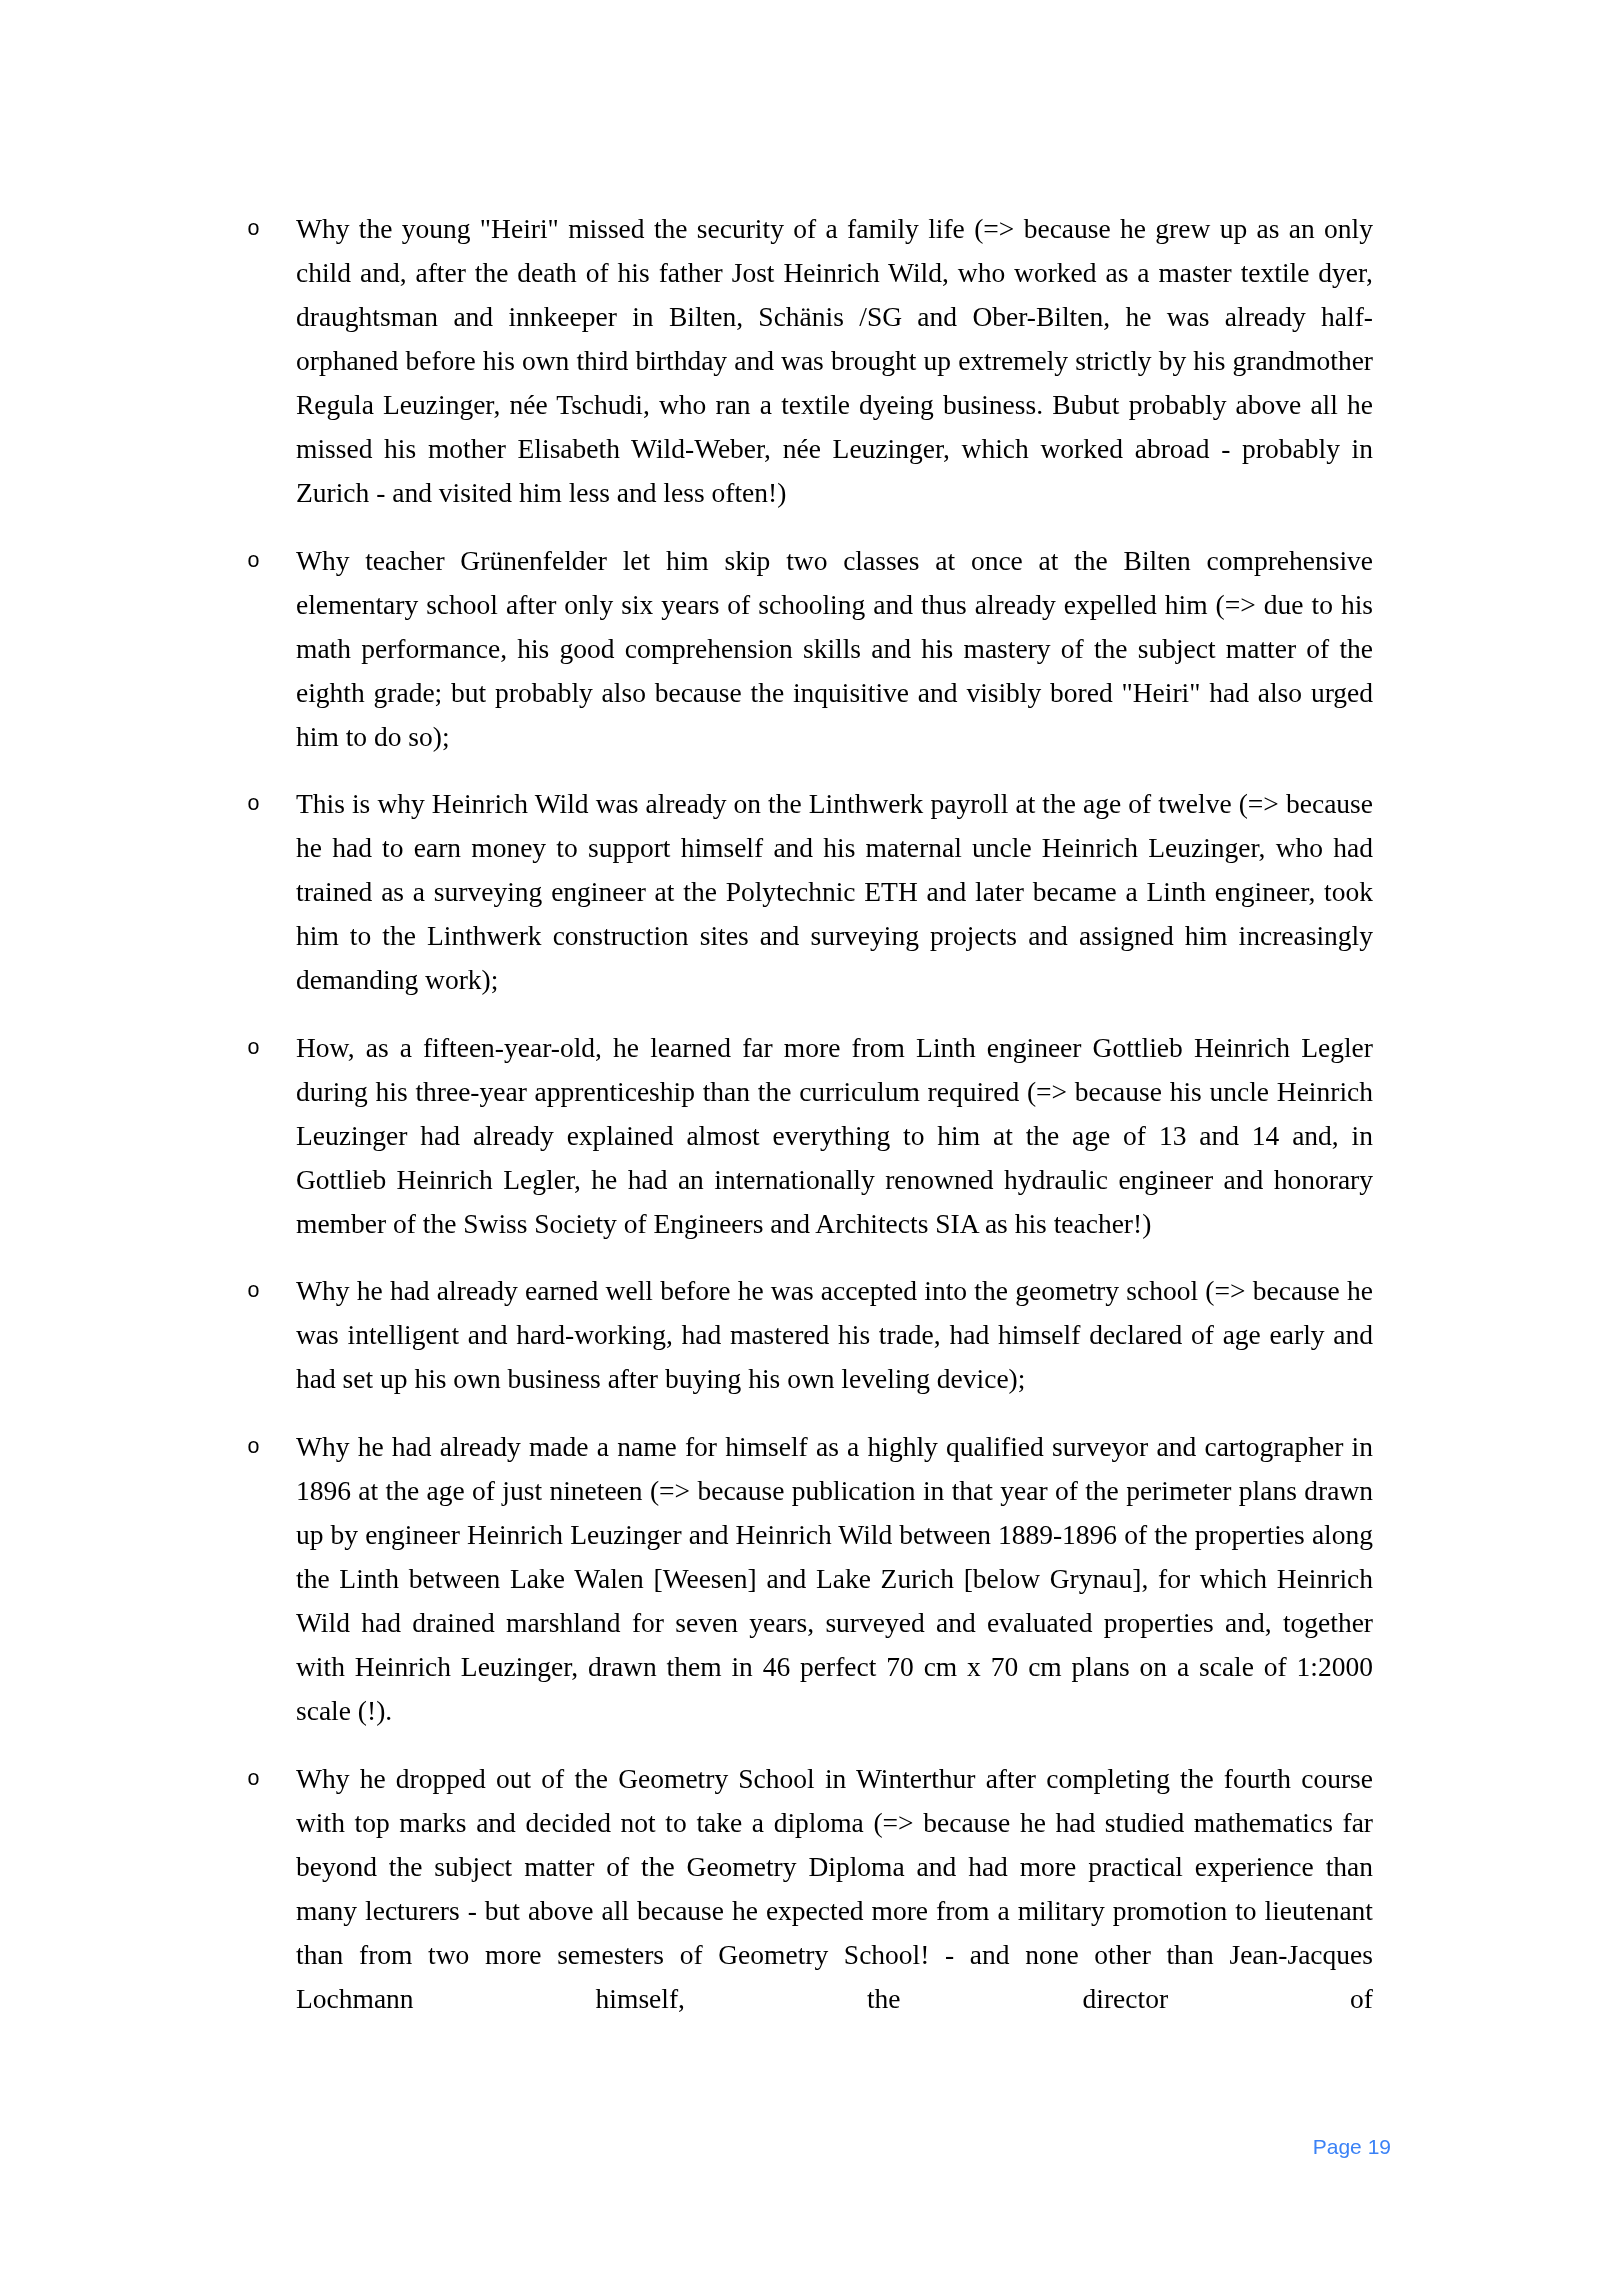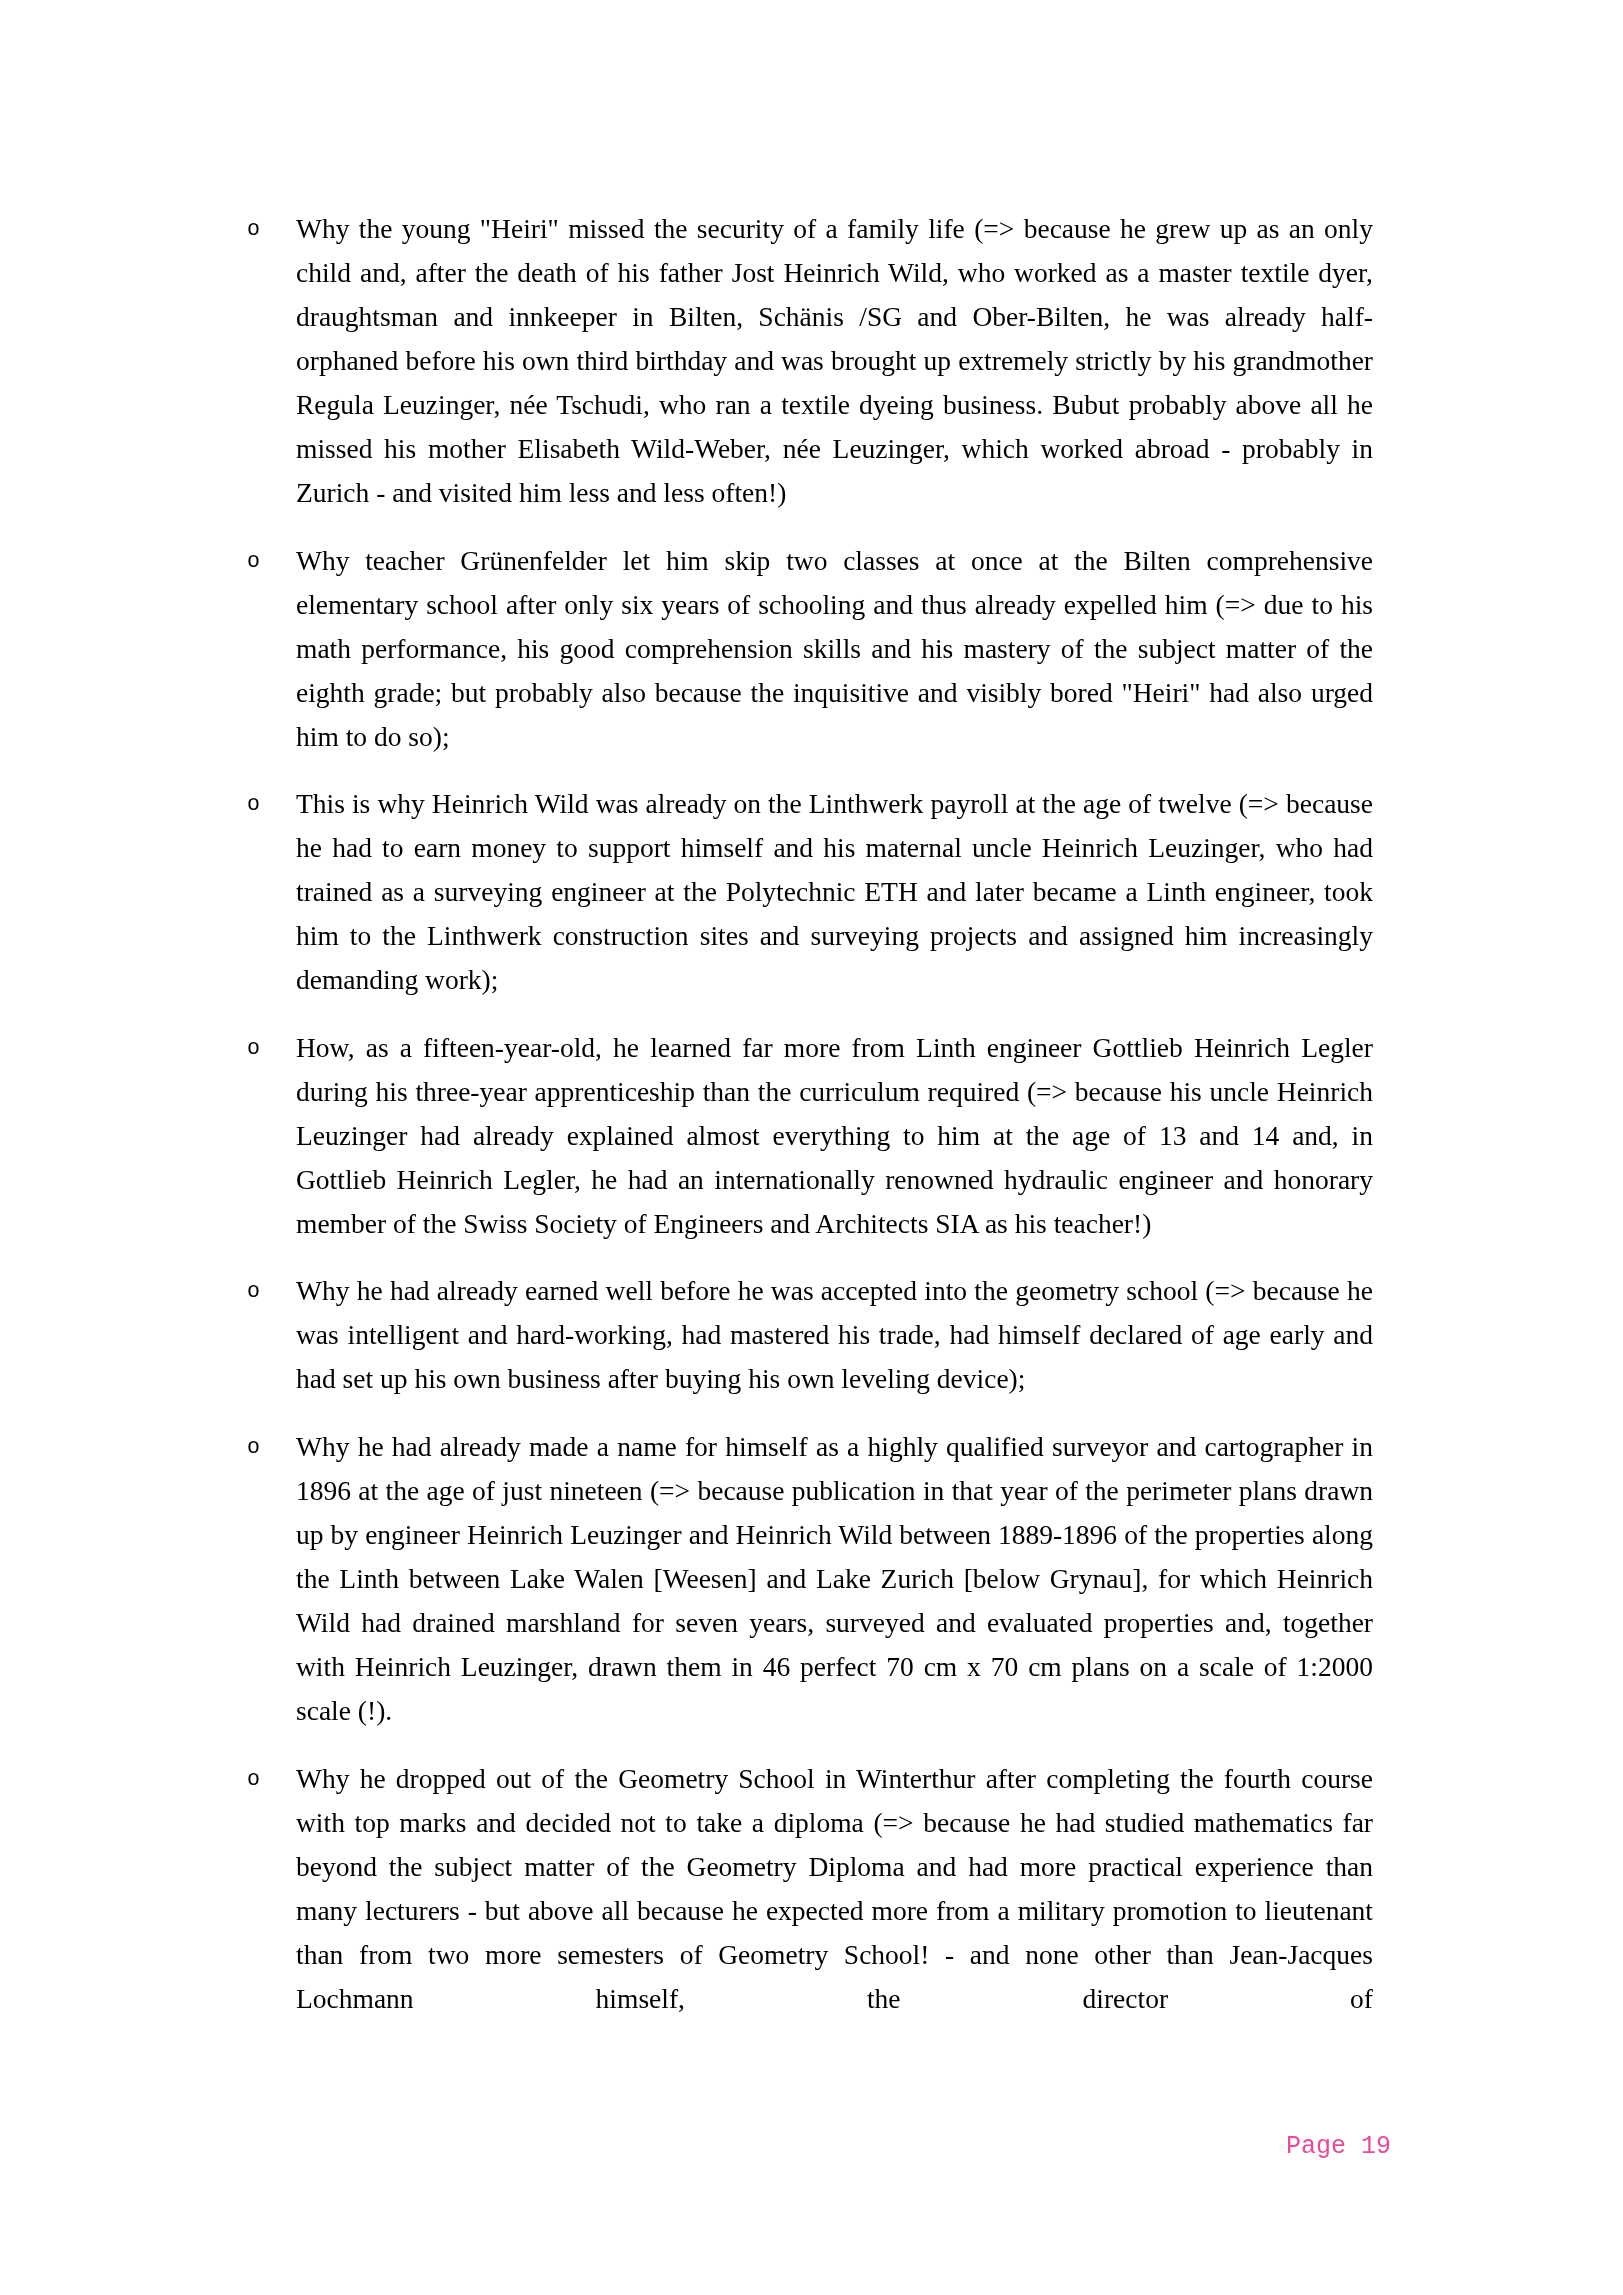--- a/index.html
+++ b/index.html
@@ -43,24 +43,24 @@
     text-justify: inter-word;
     color: #000000;
   }
   .bullet-item.justify-last .bullet-text {
     text-align-last: justify;
   }
   .footer {
     position: absolute;
     top: 2132px;
     right: 232px;
-    font-size: 25px;
+    font-size: 21px;
     line-height: 29px;
-    color: #ec4899;
-    font-family: Liberation Mono, monospace;
+    color: #3b82f6;
+    font-family: Liberation Sans, sans-serif;
   }
 </style>
 </head>
 <body>
 
 <div class="page">
 
   <div class="content">
 
     <div class="bullet-item">

